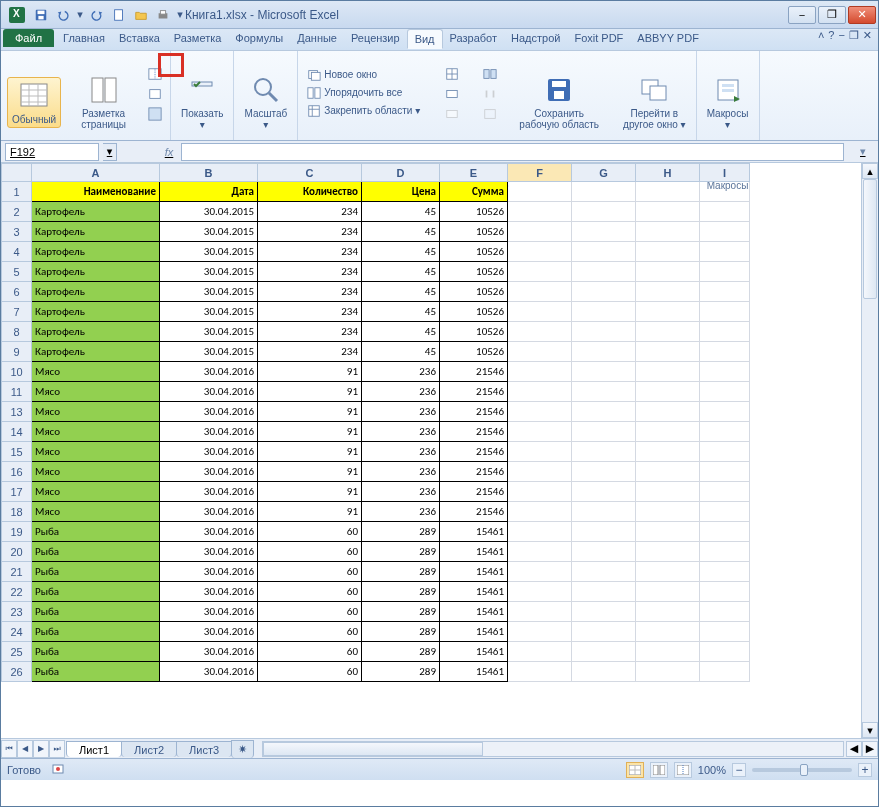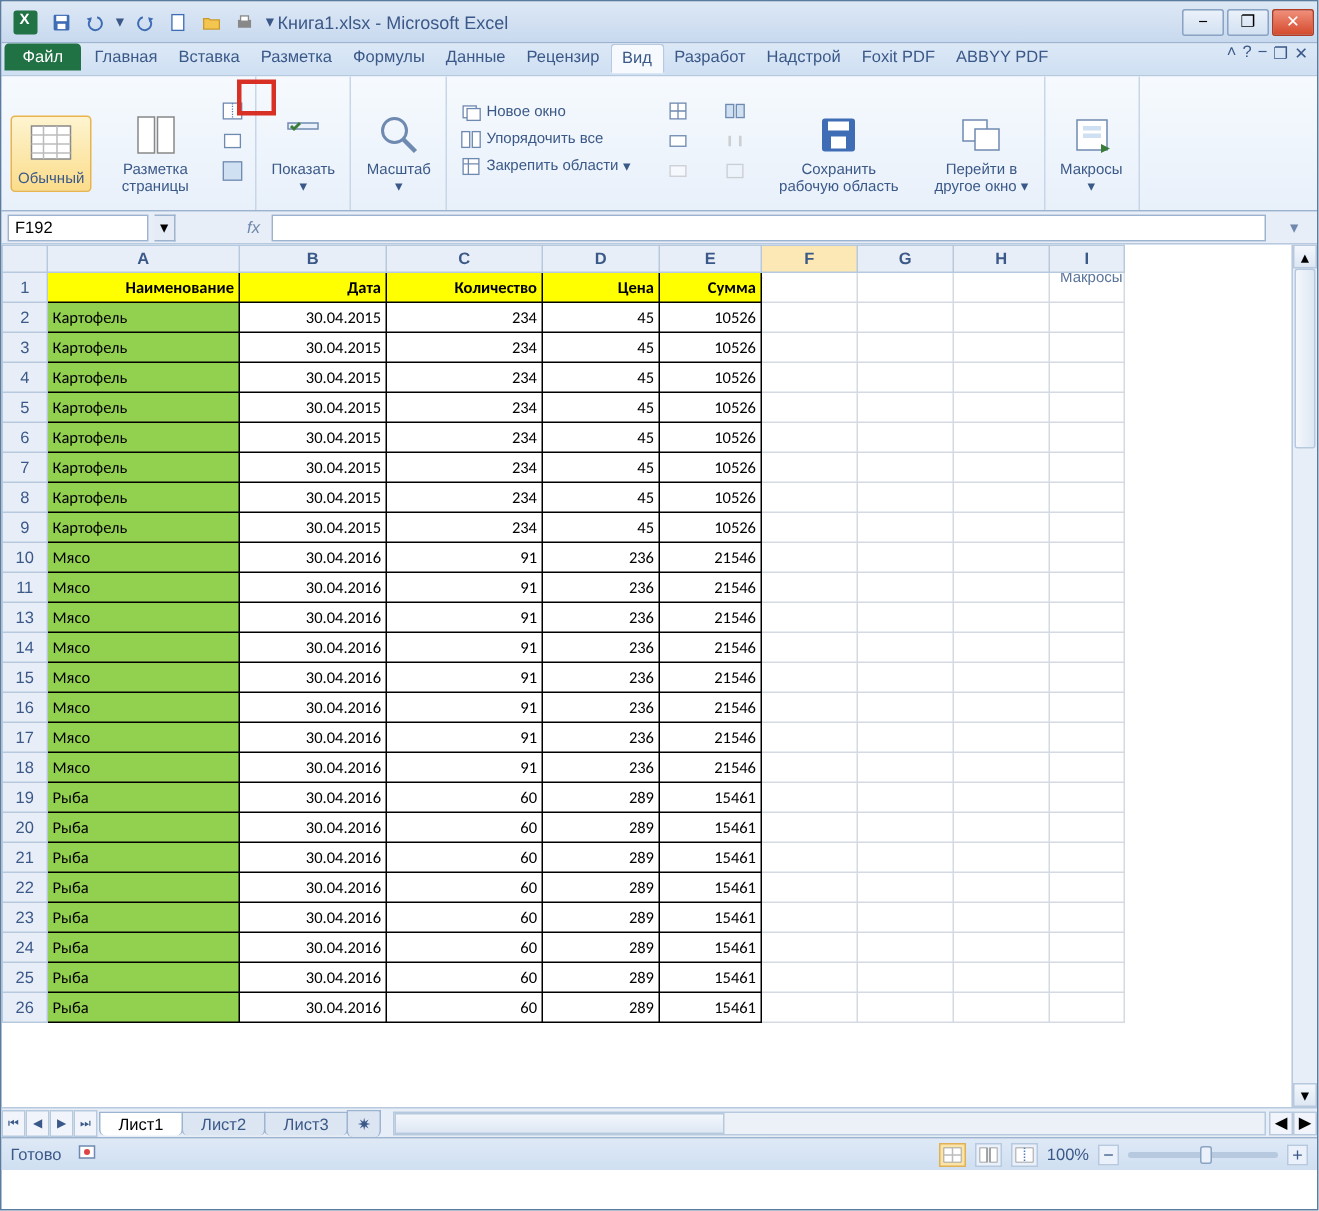--- a/index.html
+++ b/index.html
@@ -34,21 +34,21 @@
 .big-btn { display: flex; flex-direction: column; align-items: center; padding: 2px 4px; border-radius: 3px; cursor:pointer; min-width: 50px; margin-top: 19px; }
 .big-btn.active { background: linear-gradient(#fef4d0,#fbdc8a); border: 1px solid #e8b44d; }
 .big-icon { width: 32px; height: 32px; display:flex; align-items:center; justify-content:center; }
 .big-label { font-size: 10px; color: #3b5988; text-align: center; line-height: 1.1; margin-top: 2px; }
 .small-btn { display:flex; align-items:center; gap:3px; padding:1px 3px; font-size:10px; color:#3b5988; cursor:pointer; border-radius:2px; white-space:nowrap; }
 .small-btn svg { width:14px; height:14px; flex-shrink:0; }
 .vstack { display:flex; flex-direction:column; gap:2px; }
 .highlight-box { position:absolute; border:3px solid #d93025; pointer-events:none; }
 
 
-.formula-bar { height: 22px; background: #e8eef7; display:flex; align-items:center; border-bottom:1px solid #b7c9de; }
+.formula-bar { height: 22px; background: #e8eef7; display:flex; align-items:center; border-bottom:1px solid #b7c9de;text-decoration:underline; }
 .name-box { width: 94px; height: 18px; background: #fff; border: 1px solid #9db4d1; margin: 0 4px; padding: 1px 4px; font-size: 11px; display:flex; align-items:center; }
 .name-drop { width:14px; height:18px; border:1px solid #9db4d1; border-left:none; background:#e5ecf6; display:flex; align-items:center; justify-content:center; cursor:pointer; }
 .fx-label { width: 24px; text-align:center; color:#6f88ab; font-style:italic; cursor:pointer; }
 .formula-input { flex:1; height:18px; background:#fff; border:1px solid #9db4d1; margin-right:16px; }
 .fb-expand { width:14px; color:#6f88ab; cursor:pointer; margin-right:4px; }
 
 
 .grid-area { position:relative; height: 575px; display:flex; }
 .grid-scroll { flex:1; overflow:hidden; }
 .sheet { border-collapse: collapse; table-layout:fixed; }

